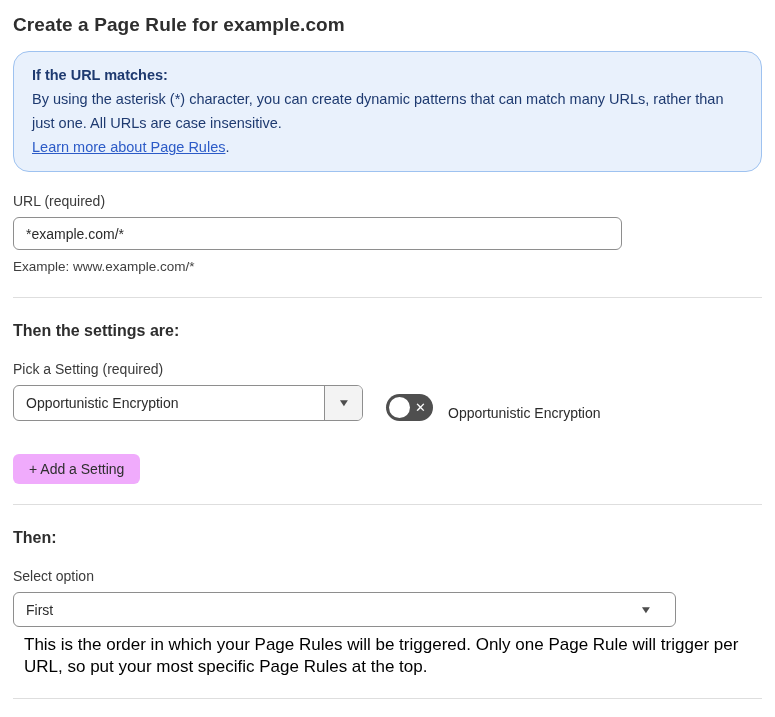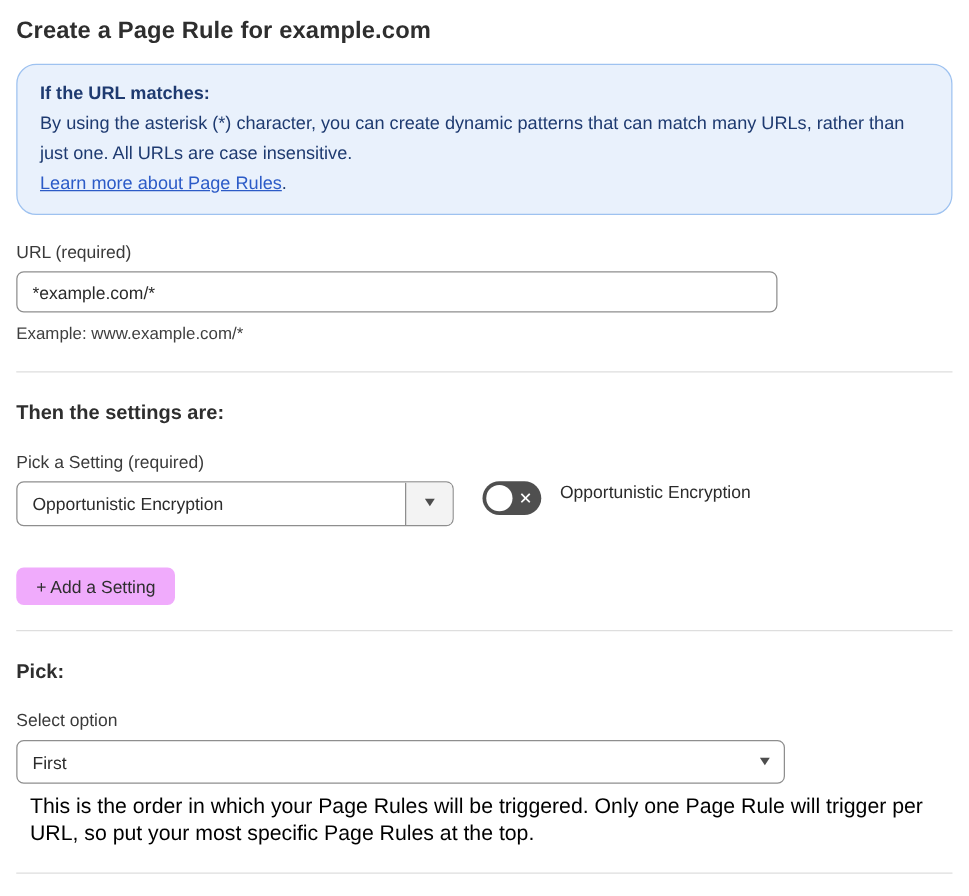--- a/index.html
+++ b/index.html
@@ -73,21 +73,21 @@
 
   h2.section-heading {
     font-size: 16px;
     font-weight: 700;
     color: #2e2e2e;
     margin-top: 24px;
   }
 
   .setting-row {
     display: flex;
-    align-items: flex-start;
+    align-items: flex-end;
     margin-top: 0;
   }
 
   .select-combo {
     display: flex;
     width: 350px;
     height: 36px;
     border: 1px solid #8e8e8e;
     border-radius: 6px;
     overflow: hidden;
@@ -158,28 +158,28 @@
     border-radius: 6px;
     font-family: "Liberation Sans", sans-serif;
     font-size: 14px;
     color: #2e2e2e;
     background: #d9d9d9;
     cursor: pointer;
   }
   .btn-add { margin-top: 33px; height: 30px; background: #f0abfc; }
 
   .full-select {
-    width: 615px;
+    width: 663px;
     height: 35px;
     border: 1px solid #8e8e8e;
     border-radius: 6px;
     background: #ffffff;
     display: flex;
     align-items: center;
-    padding: 0 10px 0 12px;
+    padding: 0 24px 0 12px;
     font-size: 14px;
     color: #2b2b2b;
     cursor: pointer;
   }
   .full-select .select-value { flex: 1; }
 
   .order-helper {
     font-size: 17px;
     color: #000000;
     line-height: 22px;
@@ -233,21 +233,21 @@
       <span class="knob"></span>
       <span class="off-glyph">✕</span>
     </div>
     <span class="toggle-label">Opportunistic Encryption</span>
   </div>
 
   <button class="btn btn-add">+ Add a Setting</button>
 
   <hr class="divider">
 
-  <h2 class="section-heading">Pick:</h2>
+  <h2 class="section-heading">Then:</h2>
 
   <label class="field-label">Select option</label>
   <div class="full-select">
     <span class="select-value">First</span>
     <span class="caret">▼</span>
   </div>
   <div class="order-helper">This is the order in which your Page Rules will be triggered. Only one Page Rule will trigger per URL, so put your most specific Page Rules at the top.</div>
 
   <hr class="divider">
 

